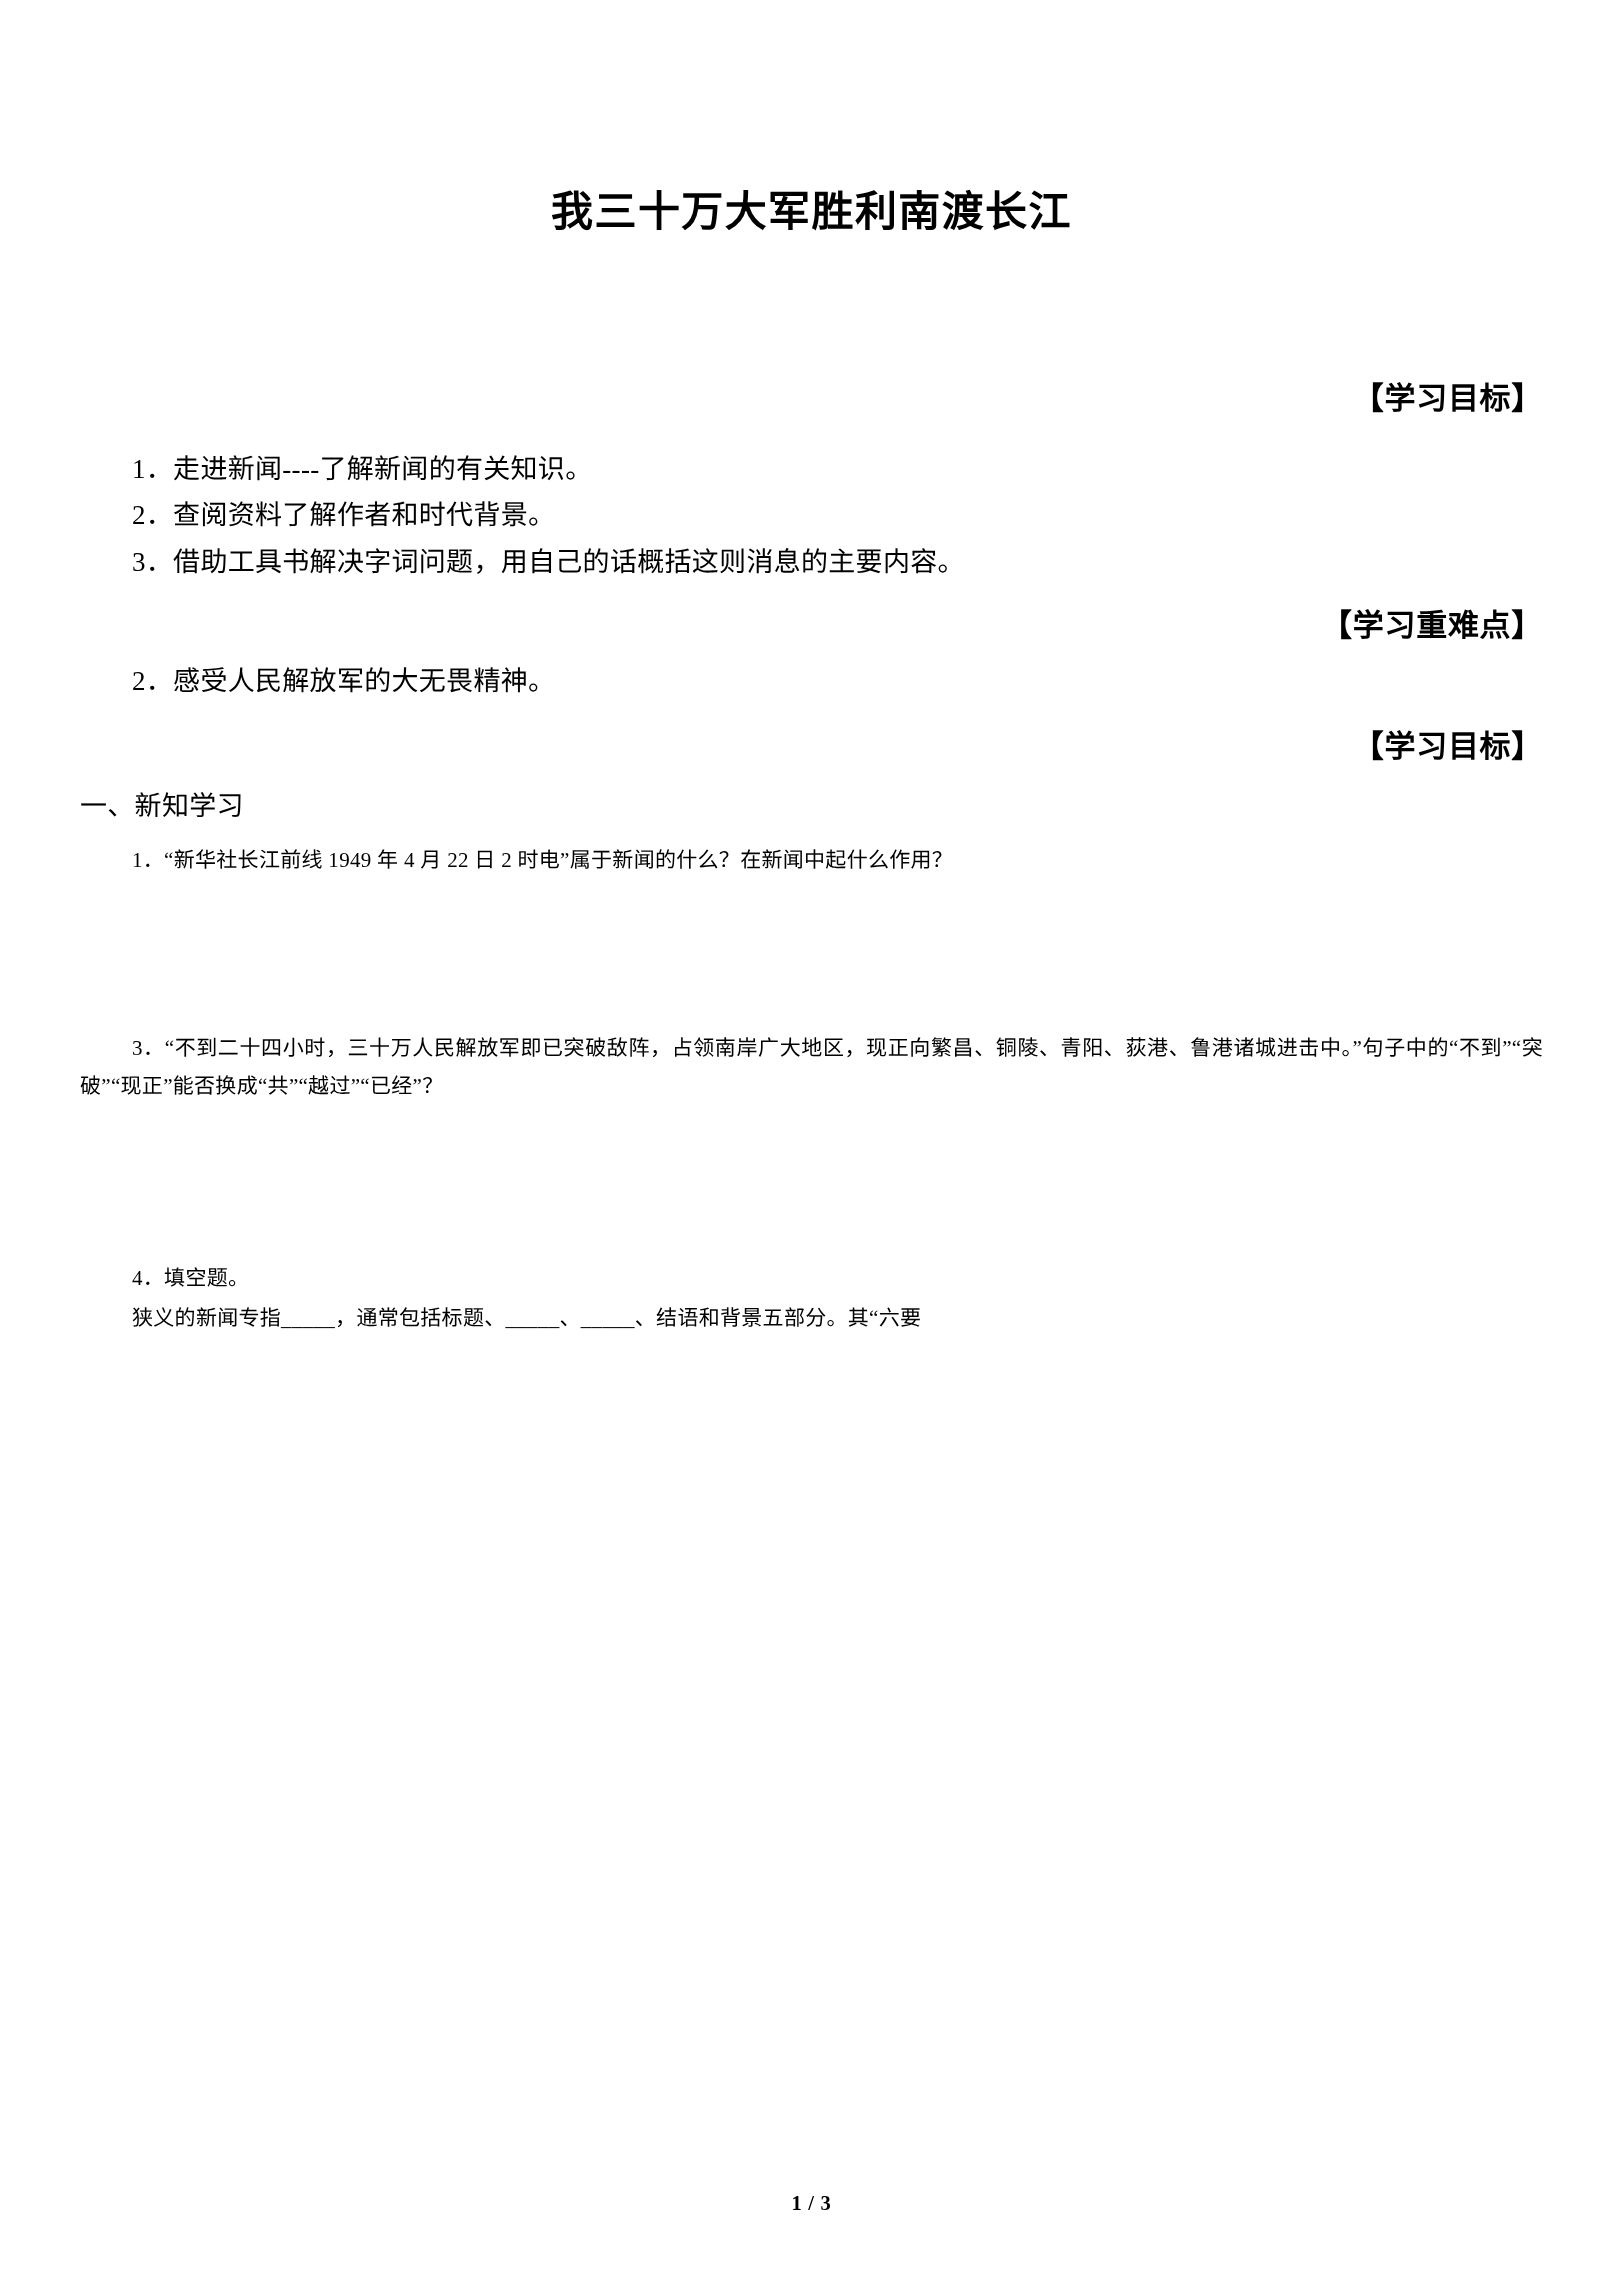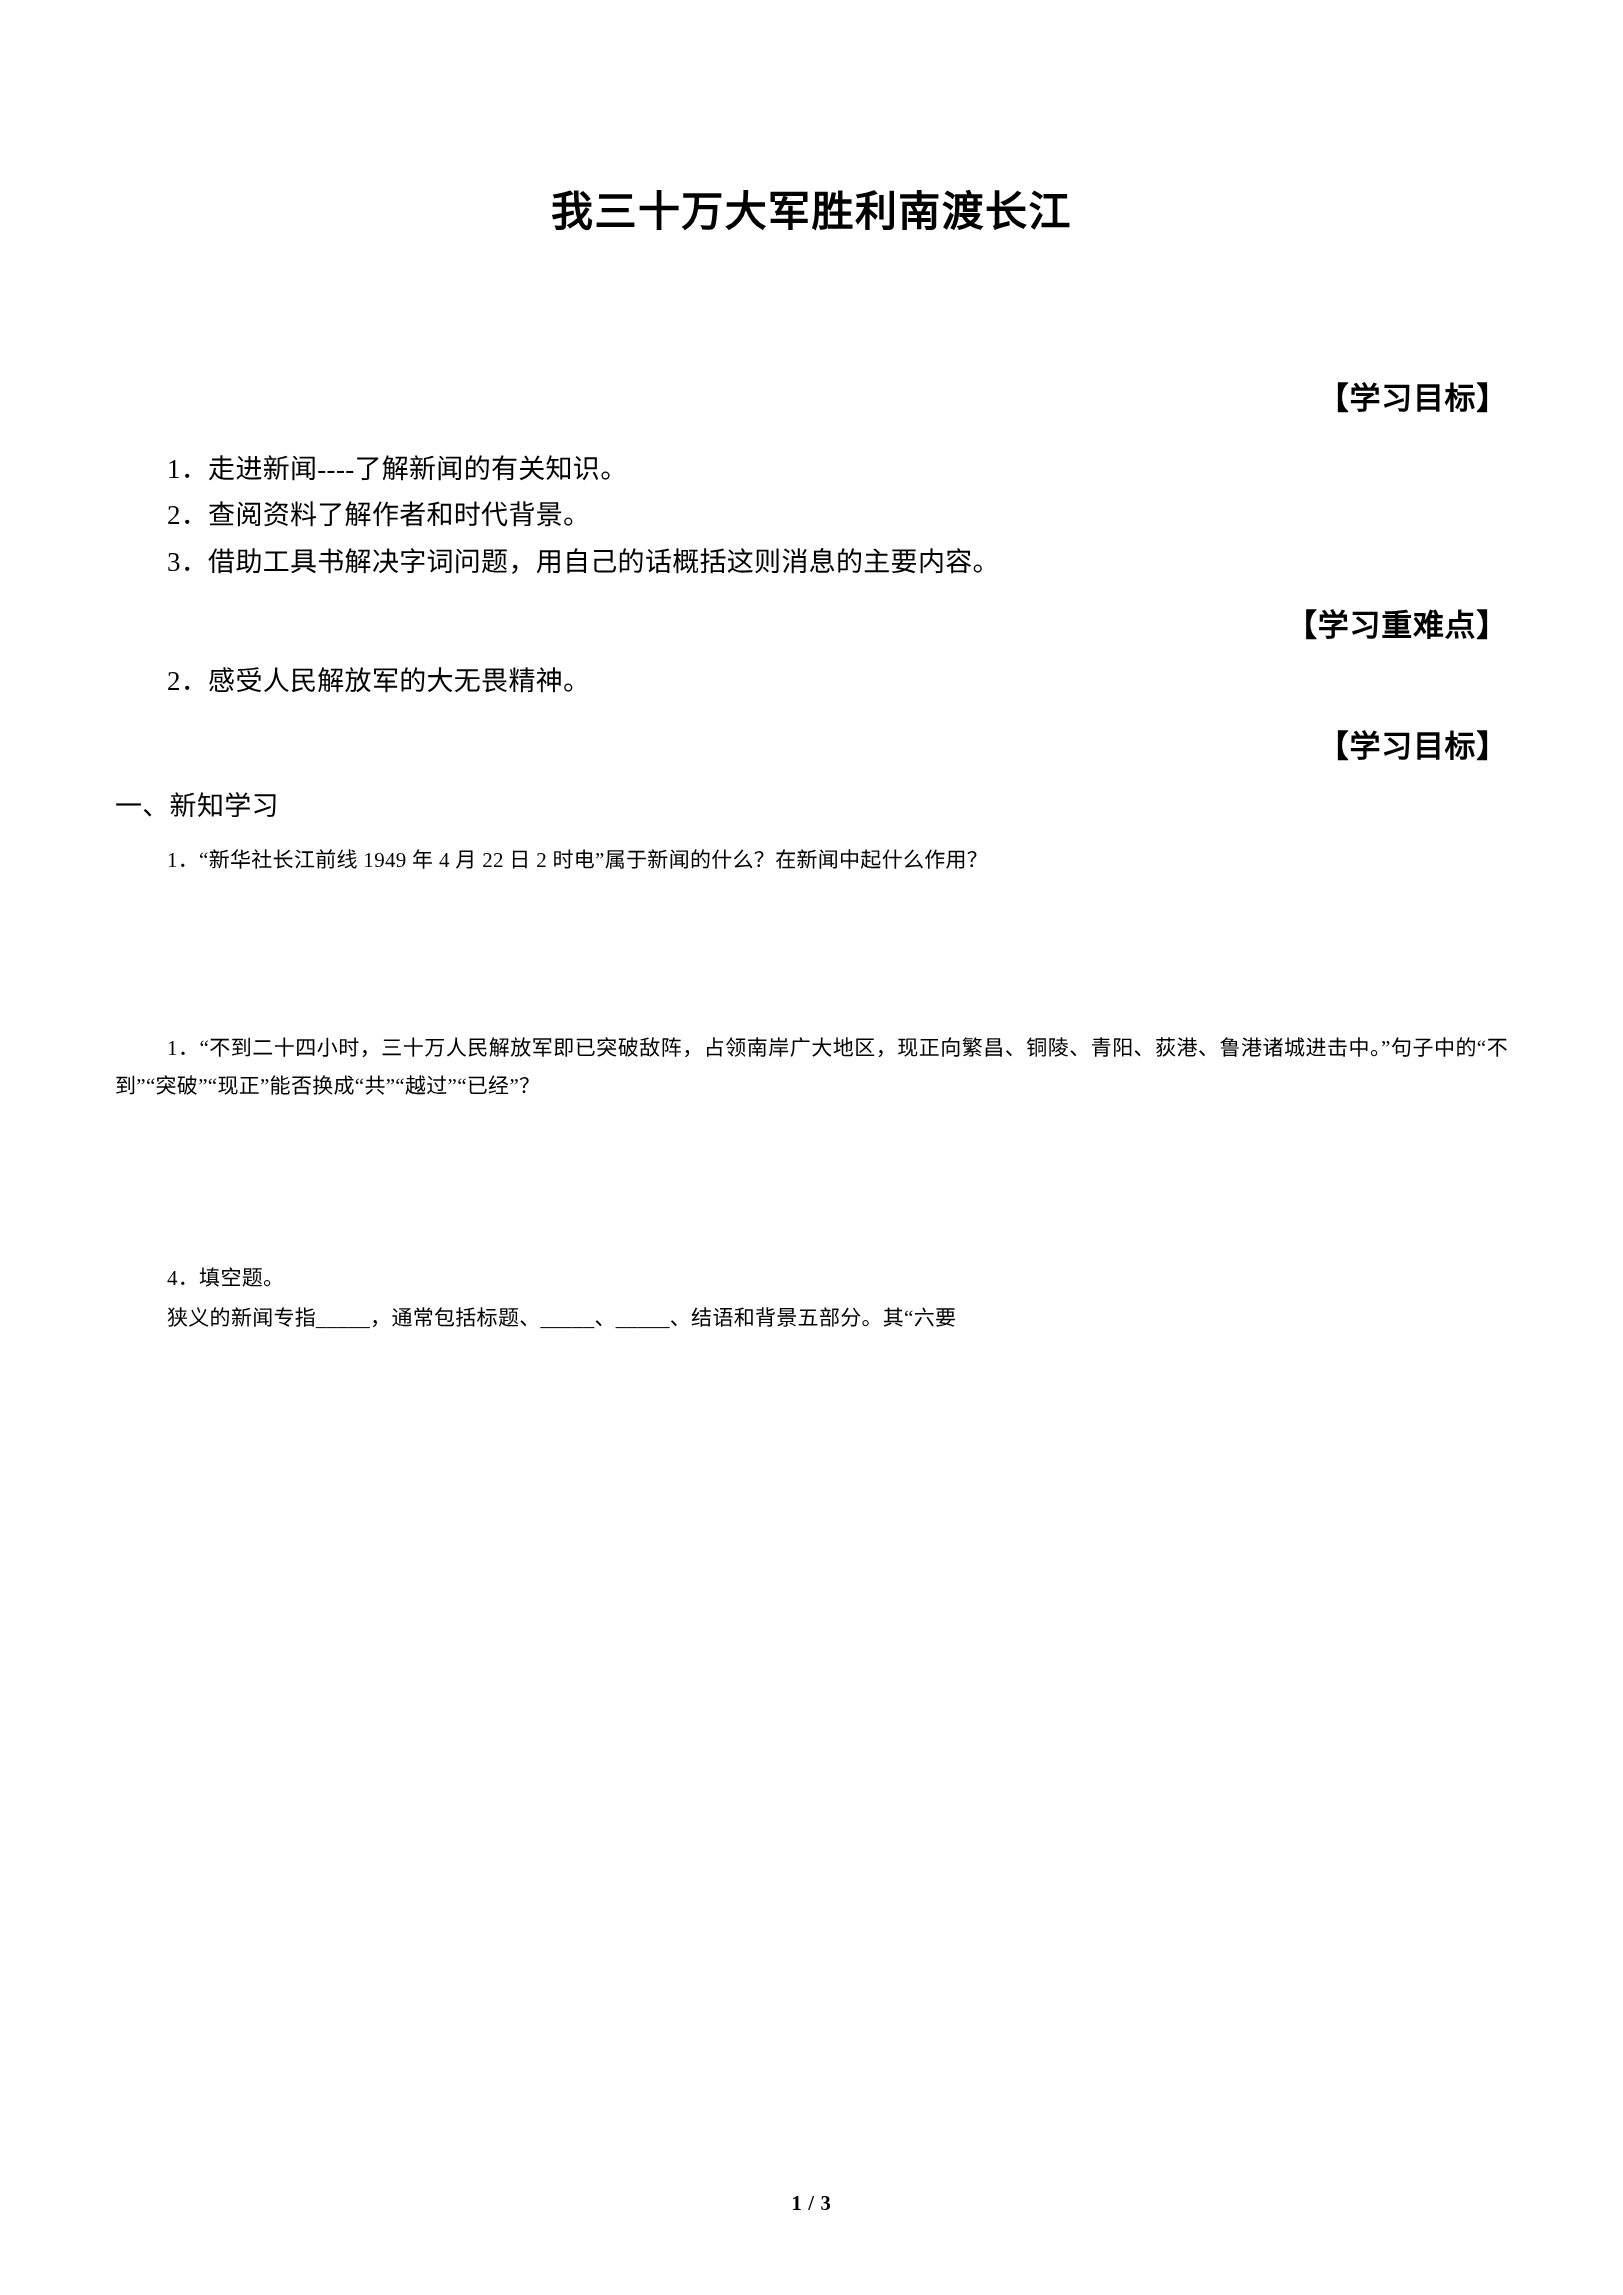--- a/index.html
+++ b/index.html
@@ -14,21 +14,21 @@
     font-family: "Liberation Serif", "DejaVu Serif", serif;
     color: #000000;
     position: relative;
     overflow: hidden;
   }
   .page {
     position: relative;
     width: 1623px;
     height: 2295px;
     box-sizing: border-box;
-    padding: 0 115px;
+    padding: 0 80px;
   }
   .doc-title {
     text-align: center;
     font-family: "Liberation Sans", "DejaVu Sans", sans-serif;
     font-weight: bold;
     font-size: 42px;
     letter-spacing: 1.4px;
     margin: 0;
     padding-top: 187px;
     line-height: 1.2;
@@ -113,20 +113,20 @@
 
   <h2 class="section-head sec-keypoints">【学习重难点】</h2>
   <ul class="list">
     <li>2．感受人民解放军的大无畏精神。</li>
   </ul>
 
   <h2 class="section-head sec-process">【学习目标】</h2>
   <p class="plain sub-head">一、新知学习</p>
 
   <p class="qa q1">1．“新华社长江前线 1949 年 4 月 22 日 2 时电”属于新闻的什么？在新闻中起什么作用？</p>
-  <p class="qa q3">1．“不到二十四小时，三十万人民解放军即已突破敌阵，占领南岸广大地区，现正向繁昌、铜陵、青阳、荻港、鲁港诸城进击中。”句子中的“不到”“突破”“现正”能否换成“共”“越过”“已经”？</p>
+  <p class="qa q3">3．“不到二十四小时，三十万人民解放军即已突破敌阵，占领南岸广大地区，现正向繁昌、铜陵、青阳、荻港、鲁港诸城进击中。”句子中的“不到”“突破”“现正”能否换成“共”“越过”“已经”？</p>
   <p class="qa q4">4．填空题。</p>
   <p class="qa q4b">狭义的新闻专指_____，通常包括标题、_____、_____、结语和背景五部分。其“六要</p>
 
   <div class="footer">1 / 3</div>
 
 </div>
 
 
 </body></html>

